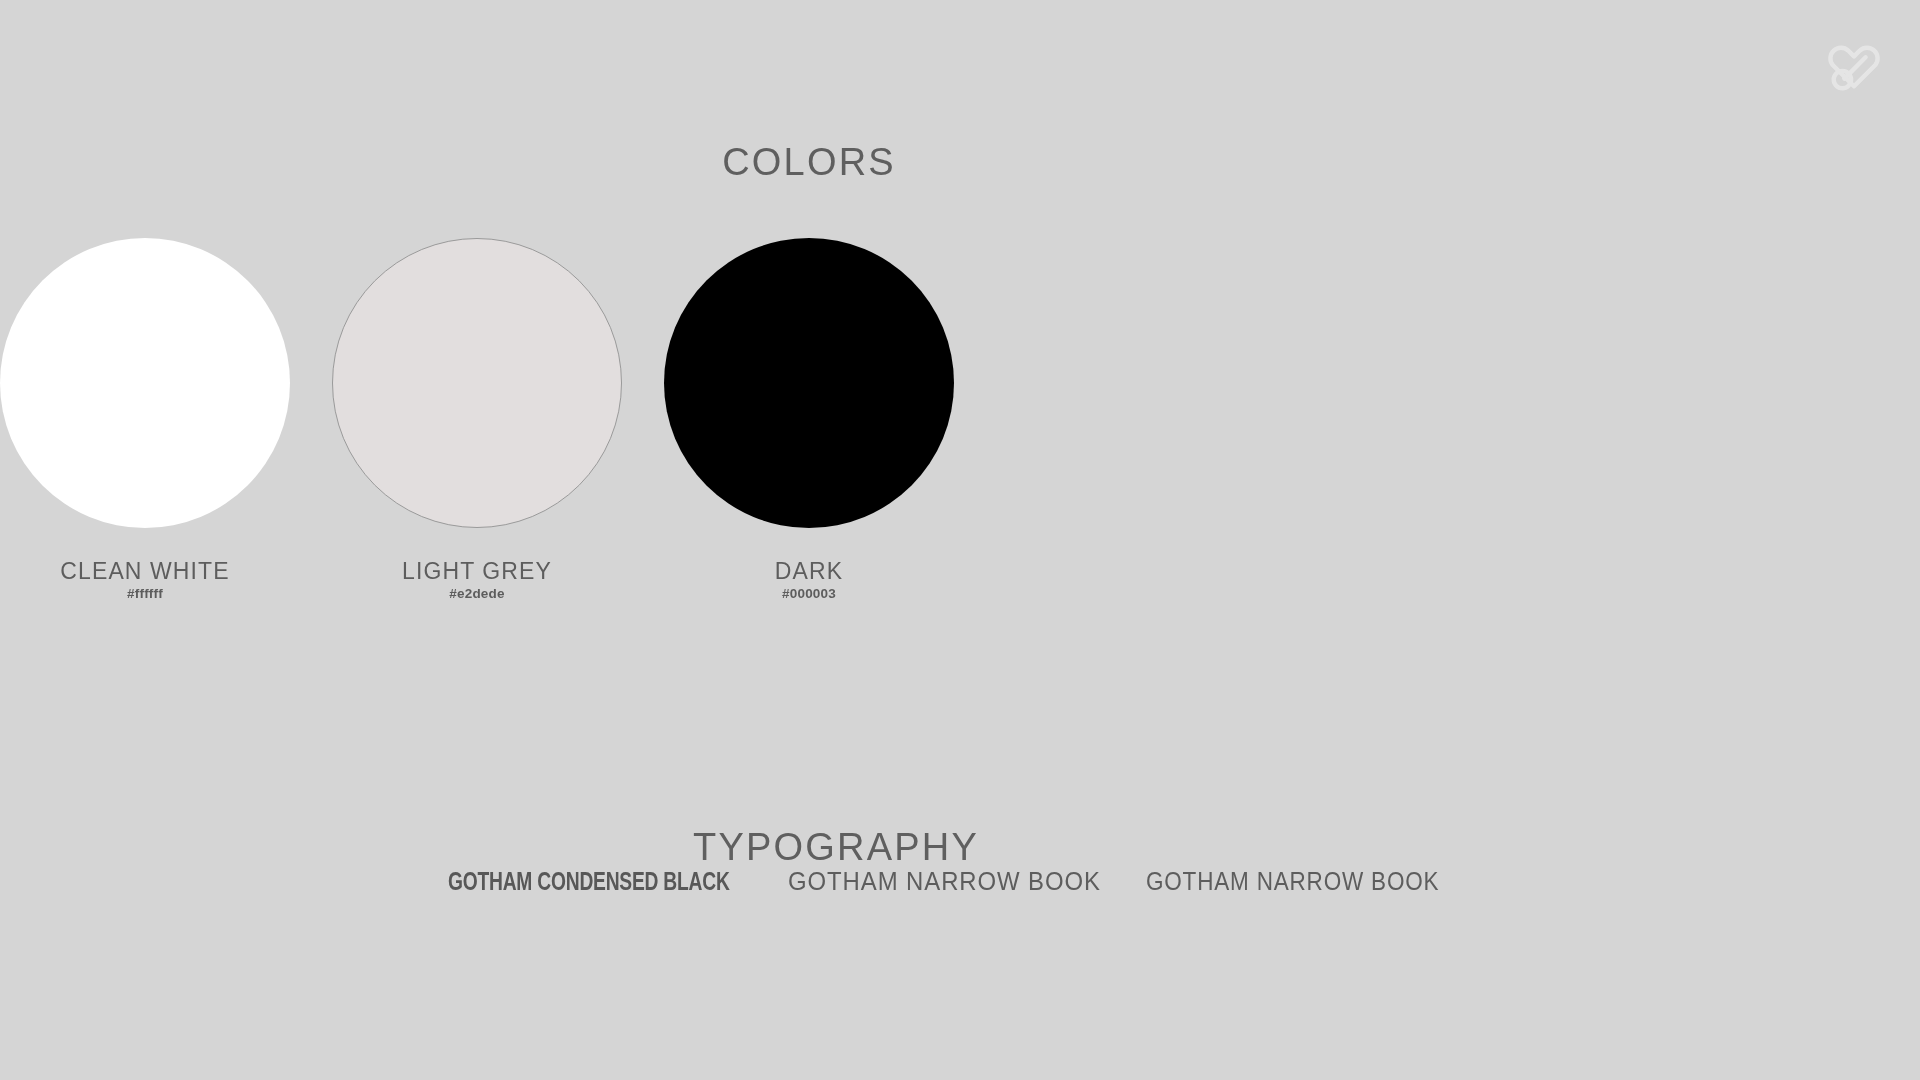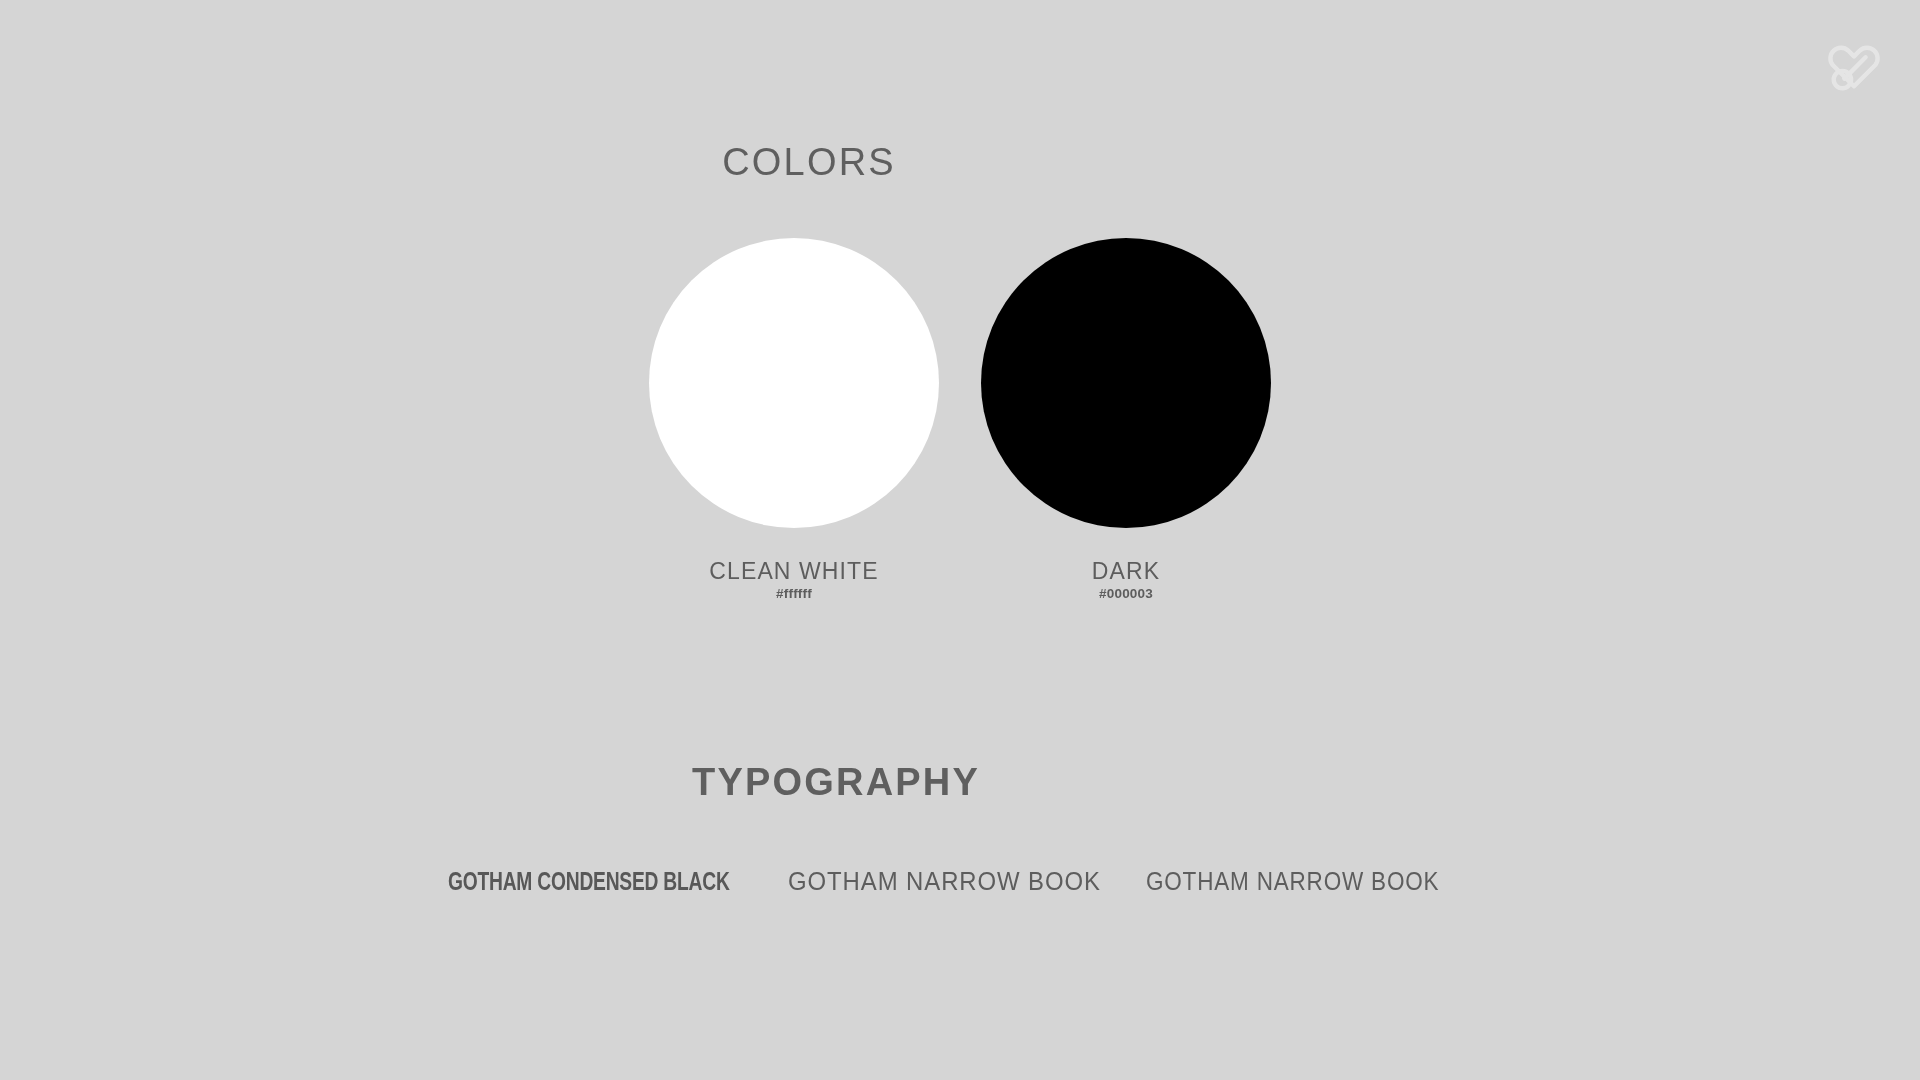--- a/index.html
+++ b/index.html
@@ -33,30 +33,29 @@
   
   .section-heading {
     text-align: center;
     font-size: 38px;
     font-weight: 400;
     letter-spacing: 2.2px;
     color: #5f5f5f;
   }
 
   #colors-heading { position: absolute; top: 130px; left: 0; width: 1618px; margin-top: 11px; }
-  #typography-heading { position: absolute; top: 761px; left: 0; width: 1672px; font-weight: bold; }
+  #typography-heading { position: absolute; top: 826px; left: 0; width: 1672px; }
 
   
   .swatch-row {
     position: absolute;
     top: 238px;
     left: 0;
     width: 1920px;
     display: flex;
-    justify-content: center;
     align-items: flex-start;
     gap: 42px;
   }
 
   .swatch {
     width: 290px;
     display: flex;
     flex-direction: column;
     align-items: center;
   }
@@ -150,20 +149,25 @@
 <h1 class="section-heading" id="colors-heading">COLORS</h1>
 
 <div class="swatch-row">
 
   <div class="swatch">
     <div class="swatch-circle" id="circle-0" style="background: rgb(255, 255, 255);"></div>
     <div class="swatch-name">CLEAN WHITE</div>
     <div class="swatch-hex">#ffffff</div>
   </div>
 
+  <div class="swatch">
+    <div class="swatch-circle" id="circle-1" style="background: rgb(226, 222, 222); border: 1px solid rgb(154, 154, 154);"></div>
+    <div class="swatch-name">LIGHT GREY</div>
+    <div class="swatch-hex">#e2dede</div>
+  </div>
 
 
   <div class="swatch">
     <div class="swatch-circle" id="circle-3" style="background: rgb(0, 0, 0);"></div>
     <div class="swatch-name">DARK</div>
     <div class="swatch-hex">#000003</div>
   </div>
 
 </div>
 

